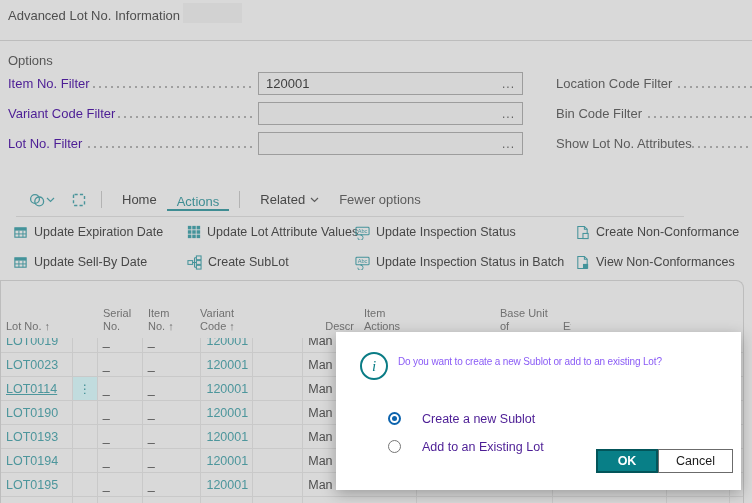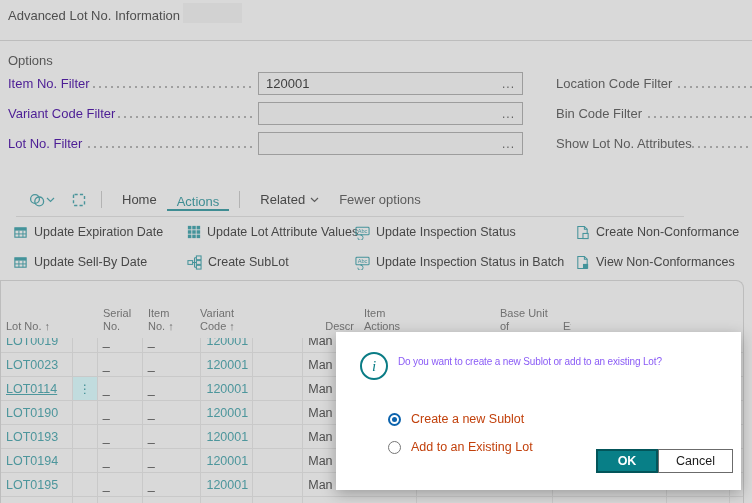--- a/index.html
+++ b/index.html
@@ -64,21 +64,21 @@
   .c5{width:50px;} .c6{width:114px;text-align:right;} .c7{width:136px;} .c8{width:115px;} .c9{width:63px;} .c10{width:13px;border-right:none;}
 
   
   .dialog{left:336px;top:332px;width:405px;height:158px;background:#ffffff;
     box-shadow:0 4px 14px rgba(0,0,0,0.28);z-index:10;}
   .dlg-icon{position:absolute;left:24px;top:20px;width:24px;height:24px;border:2px solid #0a7c85;
     border-radius:50%;color:#0a7c85;font-size:15px;font-style:italic;font-family:"Liberation Serif",serif;
     display:flex;align-items:center;justify-content:center;}
   .dlg-msg{position:absolute;left:62px;top:24px;right:6px;font-size:10px;letter-spacing:-0.15px;
     color:#8b5cf6;white-space:nowrap;}
-  .radio-row{position:absolute;left:52px;display:flex;align-items:flex-end;gap:10px;font-size:12.5px;color:#c2410c;}
+  .radio-row{position:absolute;left:52px;display:flex;align-items:flex-start;gap:21px;font-size:12.5px;color:#4c1d95;}
   .radio{width:13px;height:13px;border-radius:50%;box-sizing:border-box;position:relative;background:#fff;}
   .radio.on{border:2px solid #0c63ad;}
   .radio.on::after{content:"";position:absolute;left:2px;top:2px;width:5px;height:5px;border-radius:50%;background:#0c63ad;}
   .radio.off{border:1px solid #767676;}
   .dlg-buttons{position:absolute;right:8px;bottom:17px;display:flex;}
   .btn{height:24px;box-sizing:border-box;font-size:12.5px;display:flex;align-items:center;justify-content:center;}
   .btn-ok{width:62px;background:#087f87;color:#ffffff;font-weight:bold;border:2px solid #03555a;}
   .btn-cancel{width:75px;background:#ffffff;color:#1b1b1b;border:1px solid #6b6b6b;text-align:right;}
   svg{display:block;}
 </style>

